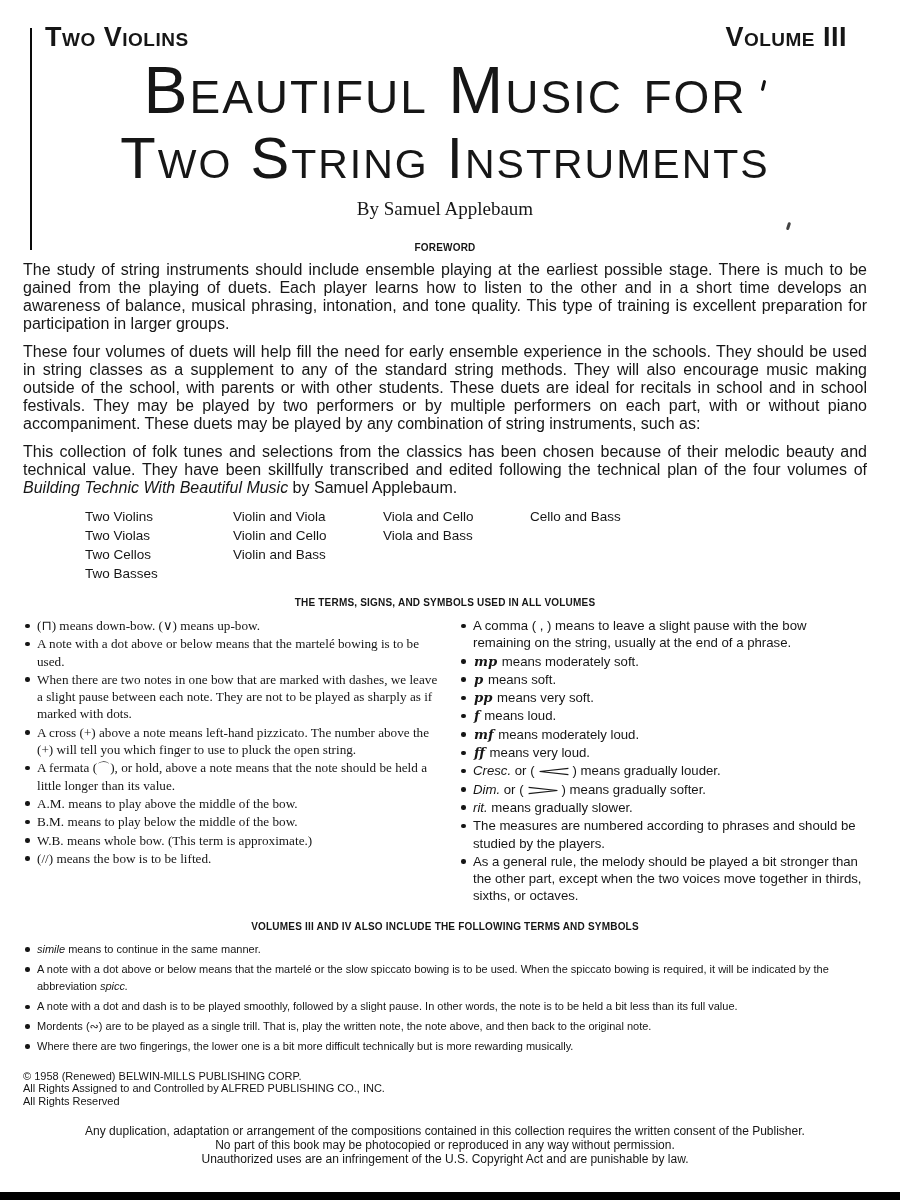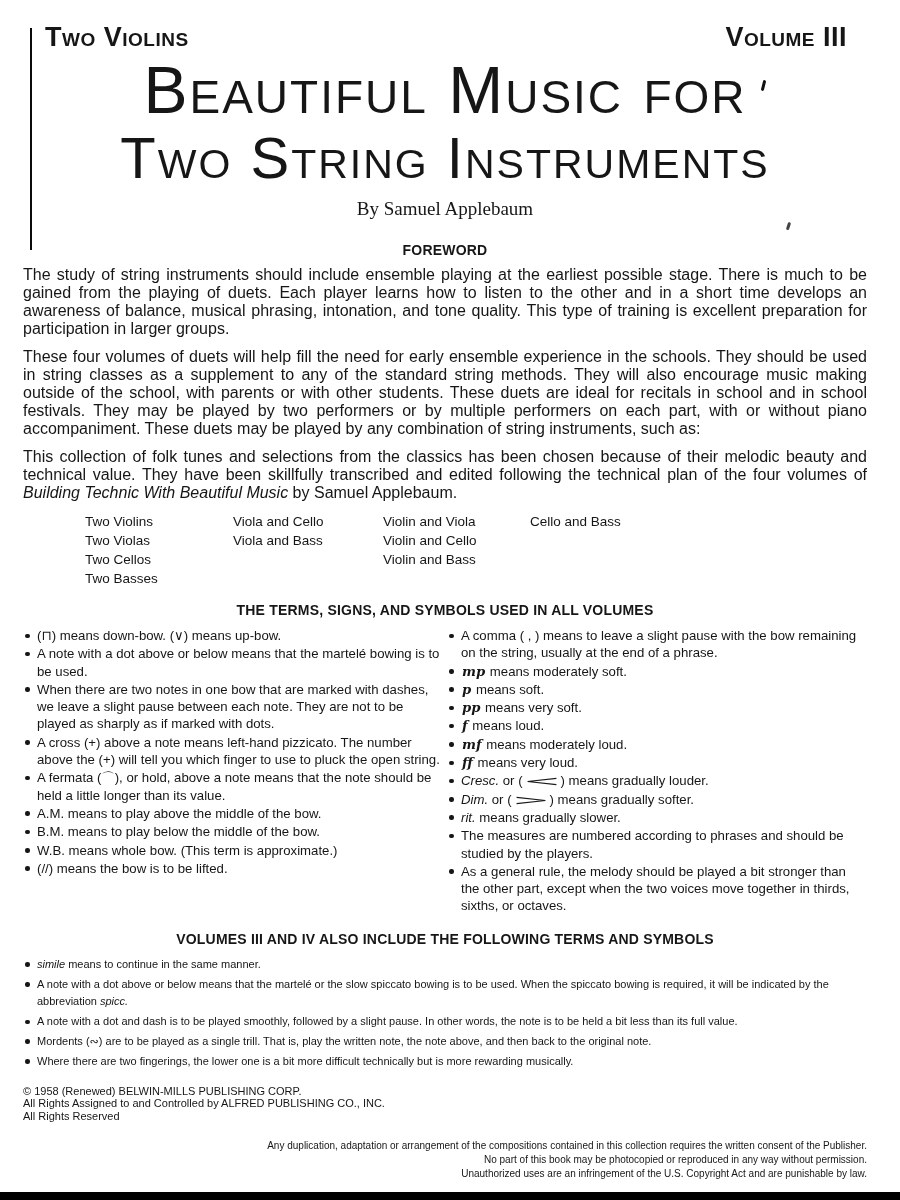--- a/index.html
+++ b/index.html
@@ -14,54 +14,54 @@
   .hdr{display:flex;justify-content:space-between;align-items:flex-start;padding:0 20px 0 22px;}
   .hdr span{font-variant:small-caps;font-weight:600;font-size:27px;letter-spacing:.5px;}
 
   
   .title{text-align:center;line-height:1;}
   .t1{font-variant:small-caps;font-weight:500;font-size:66px;letter-spacing:2px;margin-top:4px;}
   .t2{font-variant:small-caps;font-weight:500;font-size:58px;letter-spacing:2px;margin-top:6px;}
   .byline{font-size:19px;margin-top:12px;font-weight:400;font-family:Liberation Serif, serif;}
 
   
-  .shead{text-align:center;font-weight:700;font-size:14px;letter-spacing:.2px;}
+  .shead{text-align:center;font-weight:700;font-size:10px;letter-spacing:.2px;}
   .h-fore{margin:24px 0 8px;}
   .h-terms{margin:14px 0 9px;}
   .h-vol{margin:15px 0 9px;}
 
   
   p{font-size:16px;line-height:18px;margin:0 0 10px;text-align:justify;}
   .it{font-style:italic;}
 
   
   .icols{display:flex;margin:1px 0 9px 62px;font-size:13.5px;line-height:19px;}
   .icol{width:148px;}
   .icol:nth-child(2){width:150px;}
   .icol:nth-child(3){width:147px;}
   .icol:last-child{width:auto;}
 
   
   .terms-cols{display:flex;}
-  .tcol-left{width:418px;margin-right:6px;flex:0 0 auto;}
+  .tcol-left{width:418px;margin-right:18px;flex:0 0 auto;font-family:Liberation Serif, serif;}
   .tcol-right{flex:1;}
   ul{list-style:none;margin:0;padding:0;font-size:13.2px;line-height:17.3px;}
   li{display:flex;margin:0 0 1px;}
   .b{flex:0 0 14px;position:relative;}
   .b::before{content:"";position:absolute;left:2px;top:6.5px;width:4.5px;height:4.5px;border-radius:50%;background:#161616;}
   .t{flex:1;}
   #vol-list{font-size:11px;line-height:17.8px;}
   #vol-list li{margin-bottom:2px;}
 
   .dyn{font-family:"DejaVu Serif",serif;font-style:italic;font-weight:700;padding:0 1px;}
   .hairpin{width:34px;height:9px;display:inline-block;vertical-align:-1px;margin:0 2px;}
 
   
   .copyright{font-size:11px;line-height:12.5px;margin-top:14px;}
-  .disclaimer{text-align:right;font-size:10px;line-height:14px;margin-top:17px;}
+  .disclaimer{text-align:center;font-size:12px;line-height:14px;margin-top:17px;}
 
   
   .bottom-bar{position:absolute;left:0;bottom:0;width:900px;height:8px;background:#000;}
   .edge-line{position:absolute;left:30px;top:28px;width:2px;height:222px;background:#0a0a0a;}
   .mark1{position:absolute;left:762px;top:80px;width:3px;height:11px;background:#111;transform:rotate(14deg);border-radius:2px;}
   .mark2{position:absolute;left:787px;top:222px;width:2.5px;height:8px;background:#222;transform:rotate(18deg);border-radius:2px;opacity:.85;}
 </style>
 </head>
 <body>
 
@@ -87,27 +87,27 @@
     </div>
 
   <div class="icols" id="icols">
       <div class="icol">
         <div>Two Violins</div>
         <div>Two Violas</div>
         <div>Two Cellos</div>
         <div>Two Basses</div>
       </div>
       <div class="icol">
-        <div>Viola and Cello</div>
-        <div>Viola and Bass</div>
-      </div>
-      <div class="icol">
         <div>Violin and Viola</div>
         <div>Violin and Cello</div>
         <div>Violin and Bass</div>
+      </div>
+      <div class="icol">
+        <div>Viola and Cello</div>
+        <div>Viola and Bass</div>
       </div>
       <div class="icol">
         <div>Cello and Bass</div>
       </div>
     </div>
 
   <div class="shead h-terms">THE TERMS, SIGNS, AND SYMBOLS USED IN ALL VOLUMES</div>
 
   <div class="terms-cols">
     <ul class="tcol-left" id="terms-left">

